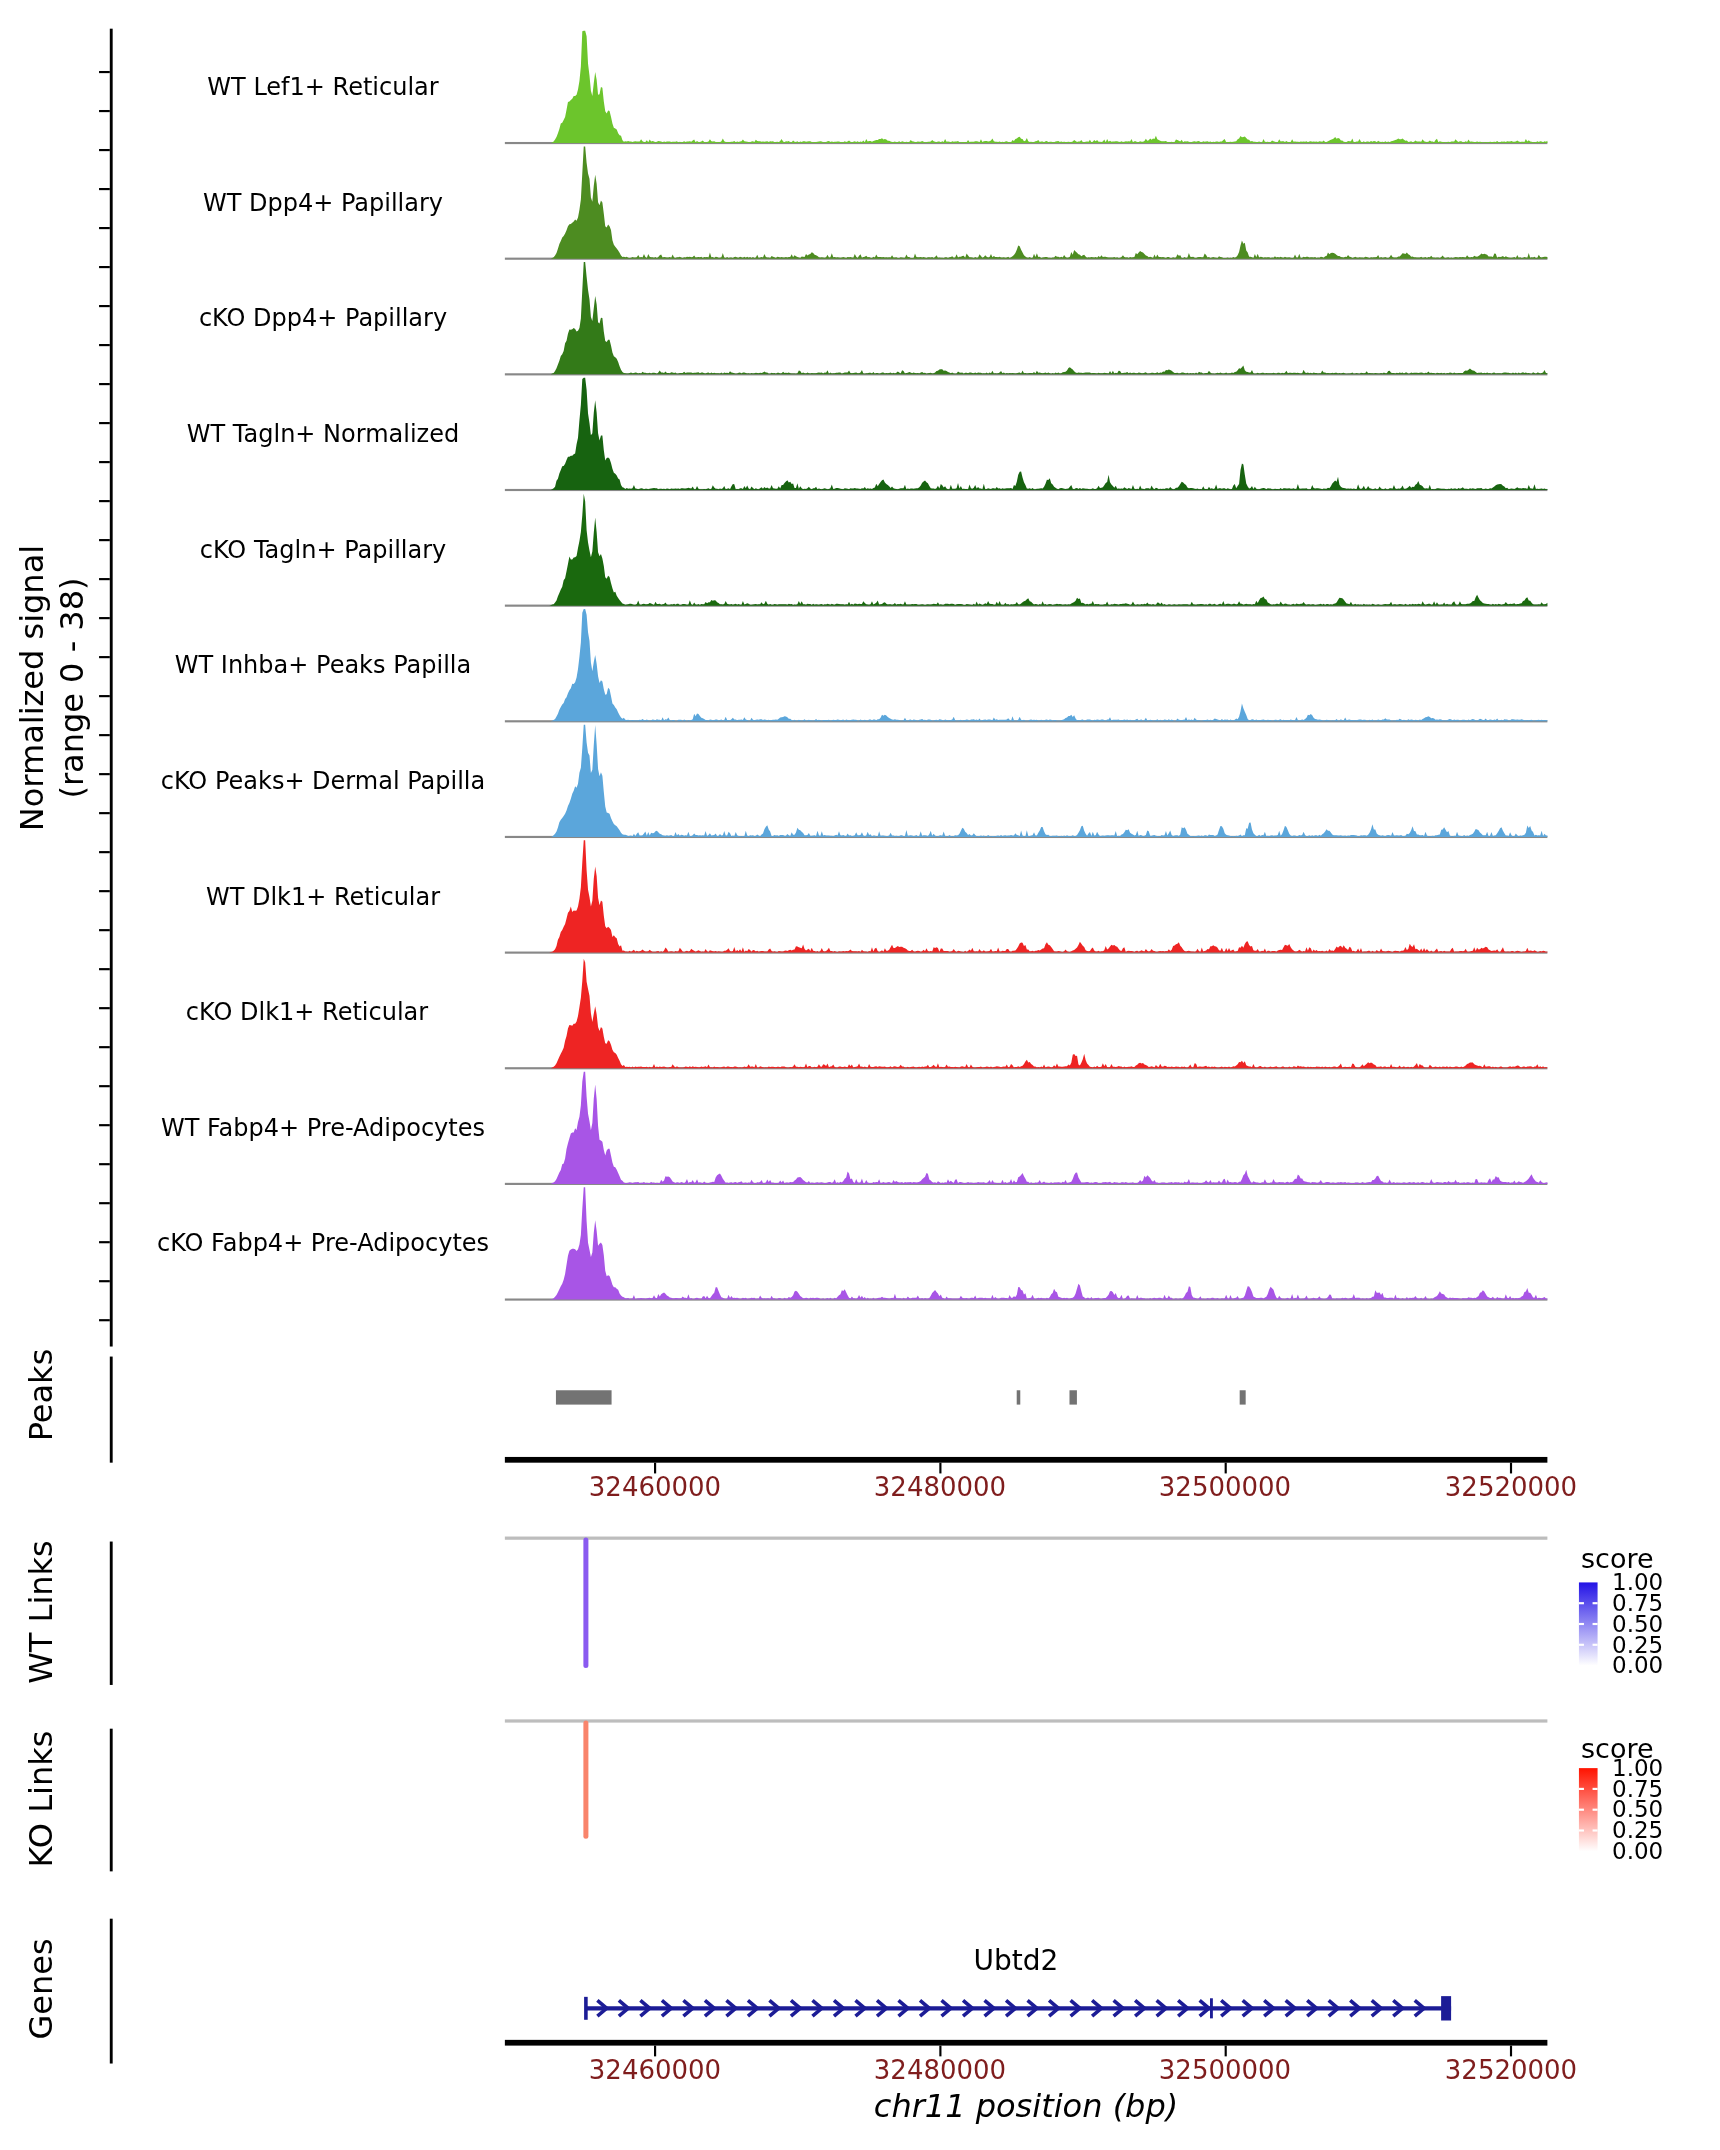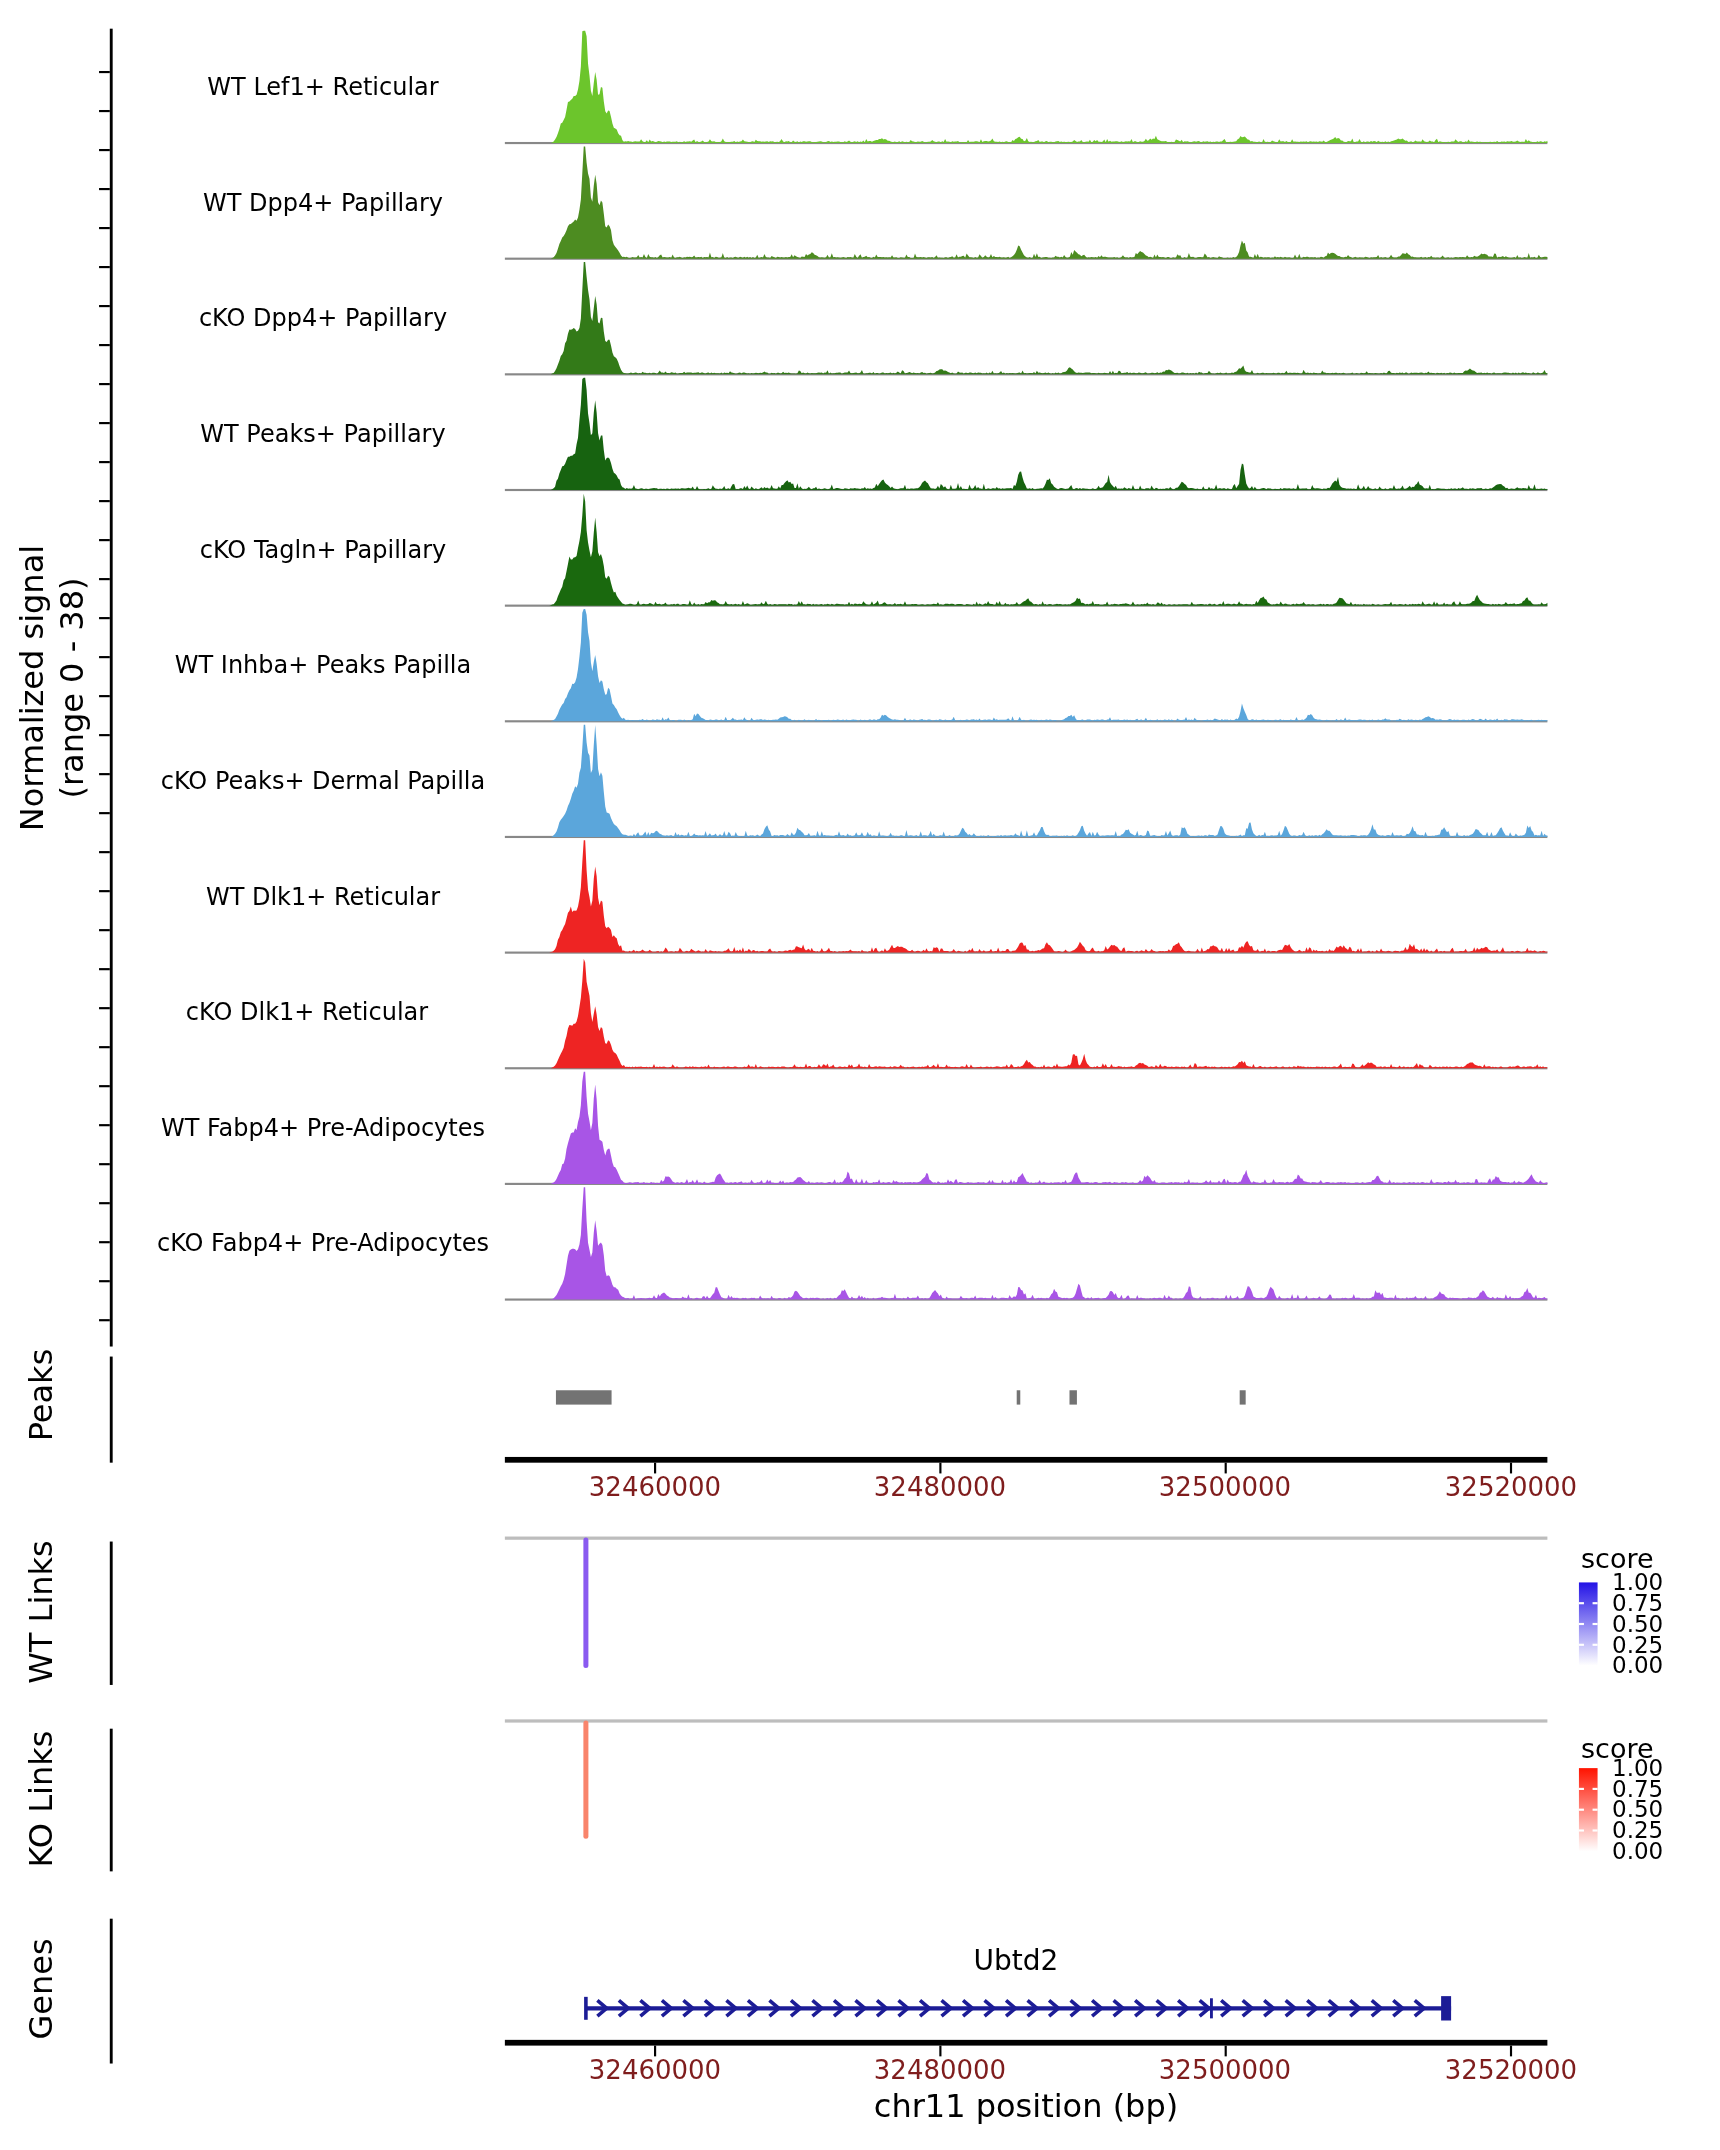--- a/index.html
+++ b/index.html
@@ -10,21 +10,21 @@
   .center{transform:translate(-50%,-50%);}
   .vcenter{transform:translate(0,-50%);}
   .rot{transform:translate(-50%,-50%) rotate(-90deg);}
   .tick-lbl{color:#7f1d1d;font-size:26px;}
   .track-lbl{font-size:24px;}
   .legend-tick{font-size:23px;}
   .score-title{font-size:27px;text-align:center;}
   .sec{font-size:32px;}
   #ylabel{position:absolute;left:52px;top:688px;transform:translate(-50%,-50%) rotate(-90deg);
           text-align:center;font-size:32px;line-height:40px;white-space:nowrap;color:#000;}
-  #xlabel{font-size:32px;}
+  #xlabel{font-size:32px;font-style:italic;}
   #gene-name{font-size:28px;}
 </style>
 </head>
 <body>
 
 <div id="fig">
     <svg width="1721" height="2151" viewBox="0 0 2400 3000">
       <rect x="153" y="40" width="4" height="1838" fill="#000000"></rect>
       <rect x="138" y="99" width="15" height="3" fill="#000000"></rect>
       <rect x="138" y="153.4" width="15" height="3" fill="#000000"></rect>
@@ -184,21 +184,21 @@
 
   <div class="lbl score-title" style="left:1581px;top:1543px;">score</div>
   <div class="lbl score-title" style="left:1581px;top:1733px;">score</div>
 
   <div class="lbl center" id="gene-name" style="left:1016px;top:1960px;">Ubtd2</div>
 
   <div class="lbl center" id="xlabel" style="left:1026px;top:2106px;">chr11 position (bp)</div>
 <div class="lbl track-lbl center" style="left: 323px; top: 87px;">WT Lef1+ Reticular</div>
     <div class="lbl track-lbl center" style="left: 323px; top: 203px;">WT Dpp4+ Papillary</div>
     <div class="lbl track-lbl center" style="left: 323px; top: 318px;">cKO Dpp4+ Papillary</div>
-    <div class="lbl track-lbl center" style="left: 323px; top: 434px;">WT Peaks+ Papillary</div>
+    <div class="lbl track-lbl center" style="left: 323px; top: 434px;">WT Tagln+ Normalized</div>
     <div class="lbl track-lbl center" style="left: 323px; top: 550px;">cKO Tagln+ Papillary</div>
     <div class="lbl track-lbl center" style="left: 323px; top: 665px;">WT Inhba+ Peaks Papilla</div>
     <div class="lbl track-lbl center" style="left: 323px; top: 781px;">cKO Peaks+ Dermal Papilla</div>
     <div class="lbl track-lbl center" style="left: 323px; top: 897px;">WT Dlk1+ Reticular</div>
     <div class="lbl track-lbl center" style="left: 307px; top: 1012px;">cKO Dlk1+ Reticular</div>
     <div class="lbl track-lbl center" style="left: 323px; top: 1128px;">WT Fabp4+ Pre-Adipocytes</div>
     <div class="lbl track-lbl center" style="left: 323px; top: 1243px;">cKO Fabp4+ Pre-Adipocytes</div>
     <div class="lbl tick-lbl center" style="left: 655px; top: 1487px;">32460000</div>
     <div class="lbl tick-lbl center" style="left: 940px; top: 1487px;">32480000</div>
     <div class="lbl tick-lbl center" style="left: 1225px; top: 1487px;">32500000</div>

